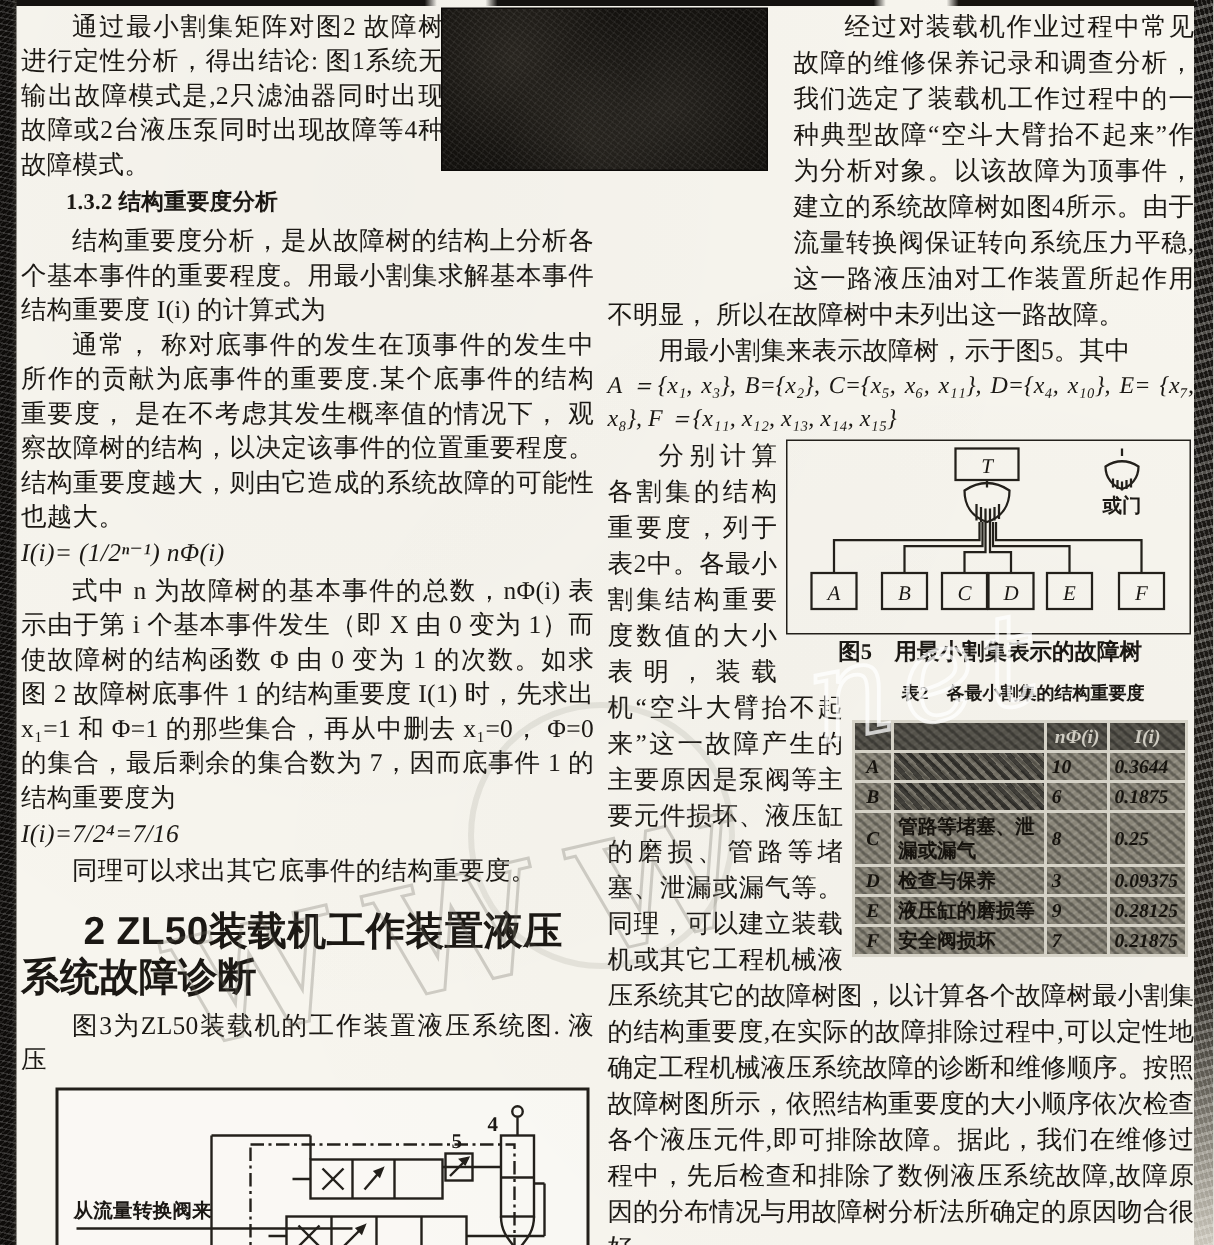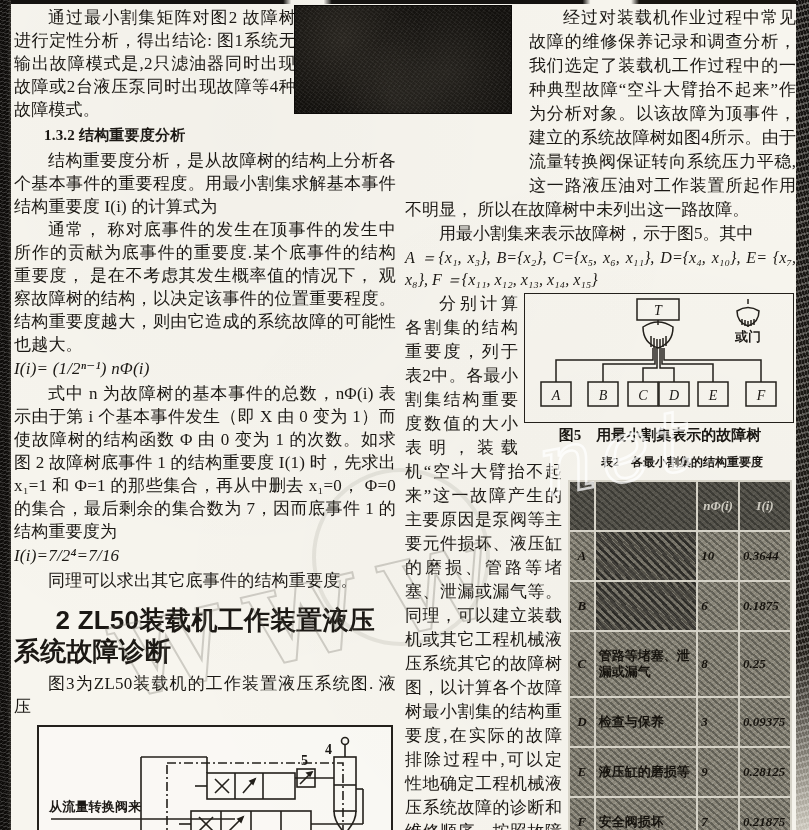--- a/index.html
+++ b/index.html
@@ -72,21 +72,21 @@
   .tbl-wrap{float:right;clear:right;width:228px;margin:4px 0 6px 6px;position:relative;}
   .tbl-title{font-size:12px;font-weight:bold;text-align:center;line-height:20px;margin-bottom:8px;}
   table.t2{border-collapse:collapse;width:224px;
     background:
       repeating-linear-gradient(41deg, rgba(0,0,0,.30) 0 2px, transparent 2px 5px),
       repeating-linear-gradient(-33deg, rgba(255,255,255,.12) 0 1px, transparent 1px 4px),
       #8a8679;
   }
   table.t2 td,table.t2 th{
     border:2px solid #d6d3c8;font-size:13px;font-weight:bold;color:#16130e;
-    padding:16px 3px;line-height:16px;text-align:left;vertical-align:middle;
+    padding:1px 3px;line-height:16px;text-align:left;vertical-align:middle;
   }
   table.t2 th{background:rgba(0,0,0,.38);color:#cfccc2;font-style:italic;text-align:center;}
   .cell-letter{font-style:italic;text-align:center !important;font-family:"Liberation Serif",serif;}
   .cell-num{text-align:center;font-style:italic;}
   .smudge{
     color:transparent !important;
     background:repeating-linear-gradient(47deg, rgba(0,0,0,.55) 0 3px, rgba(48,45,38,.25) 3px 6px);
   }
   
   .wm{position:absolute;pointer-events:none;font-family:"DejaVu Serif",serif;}

